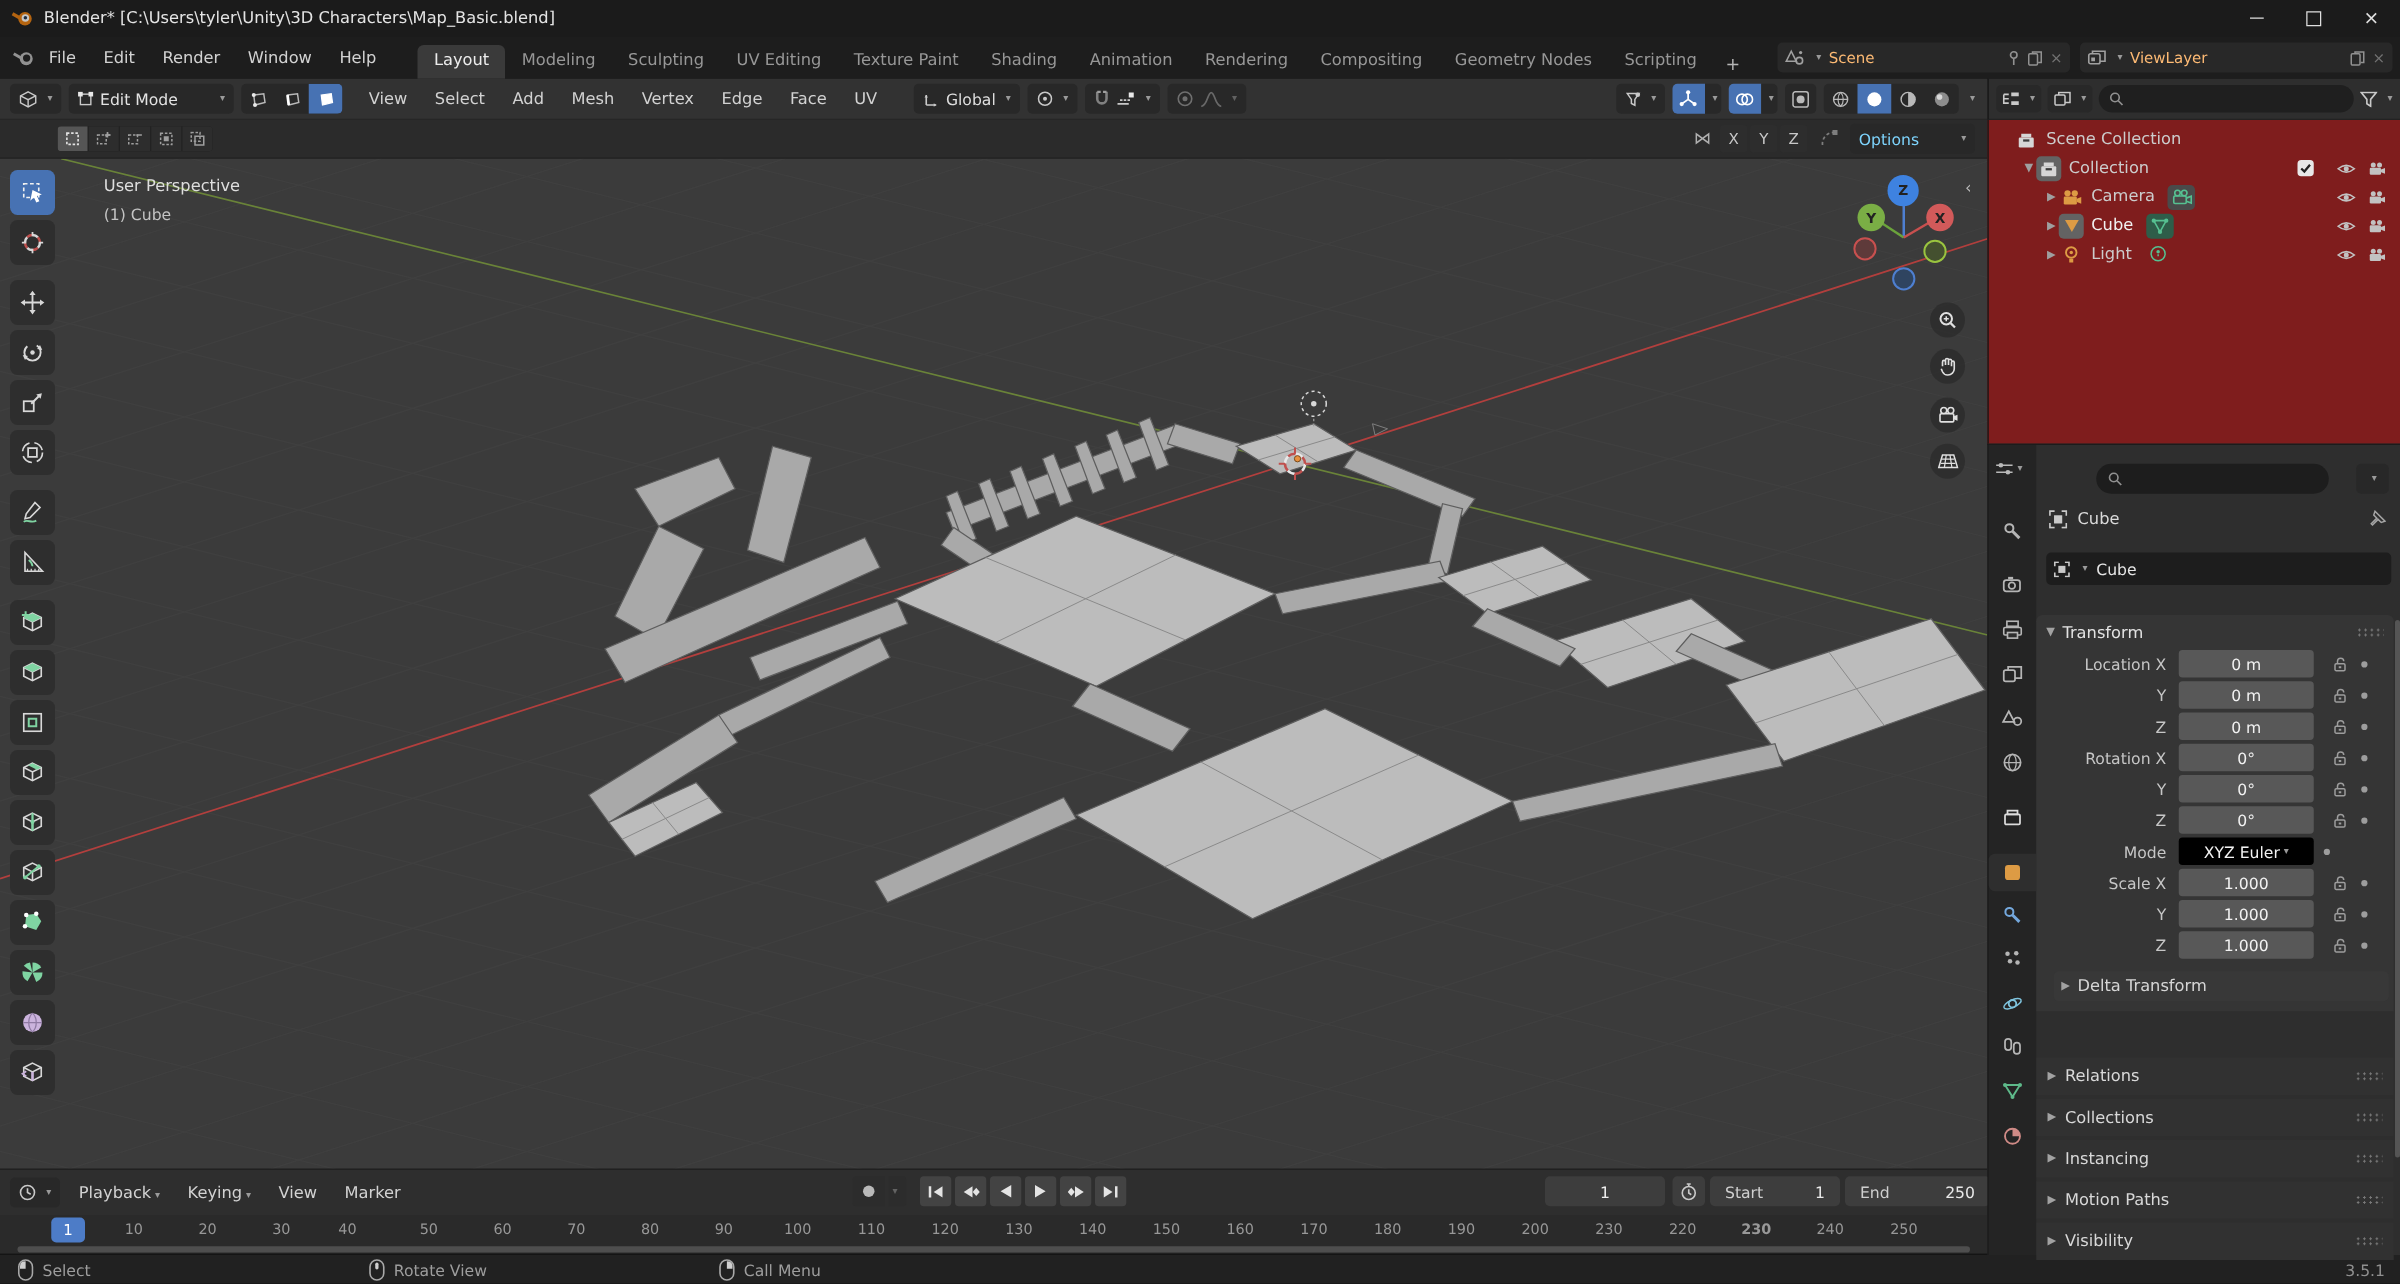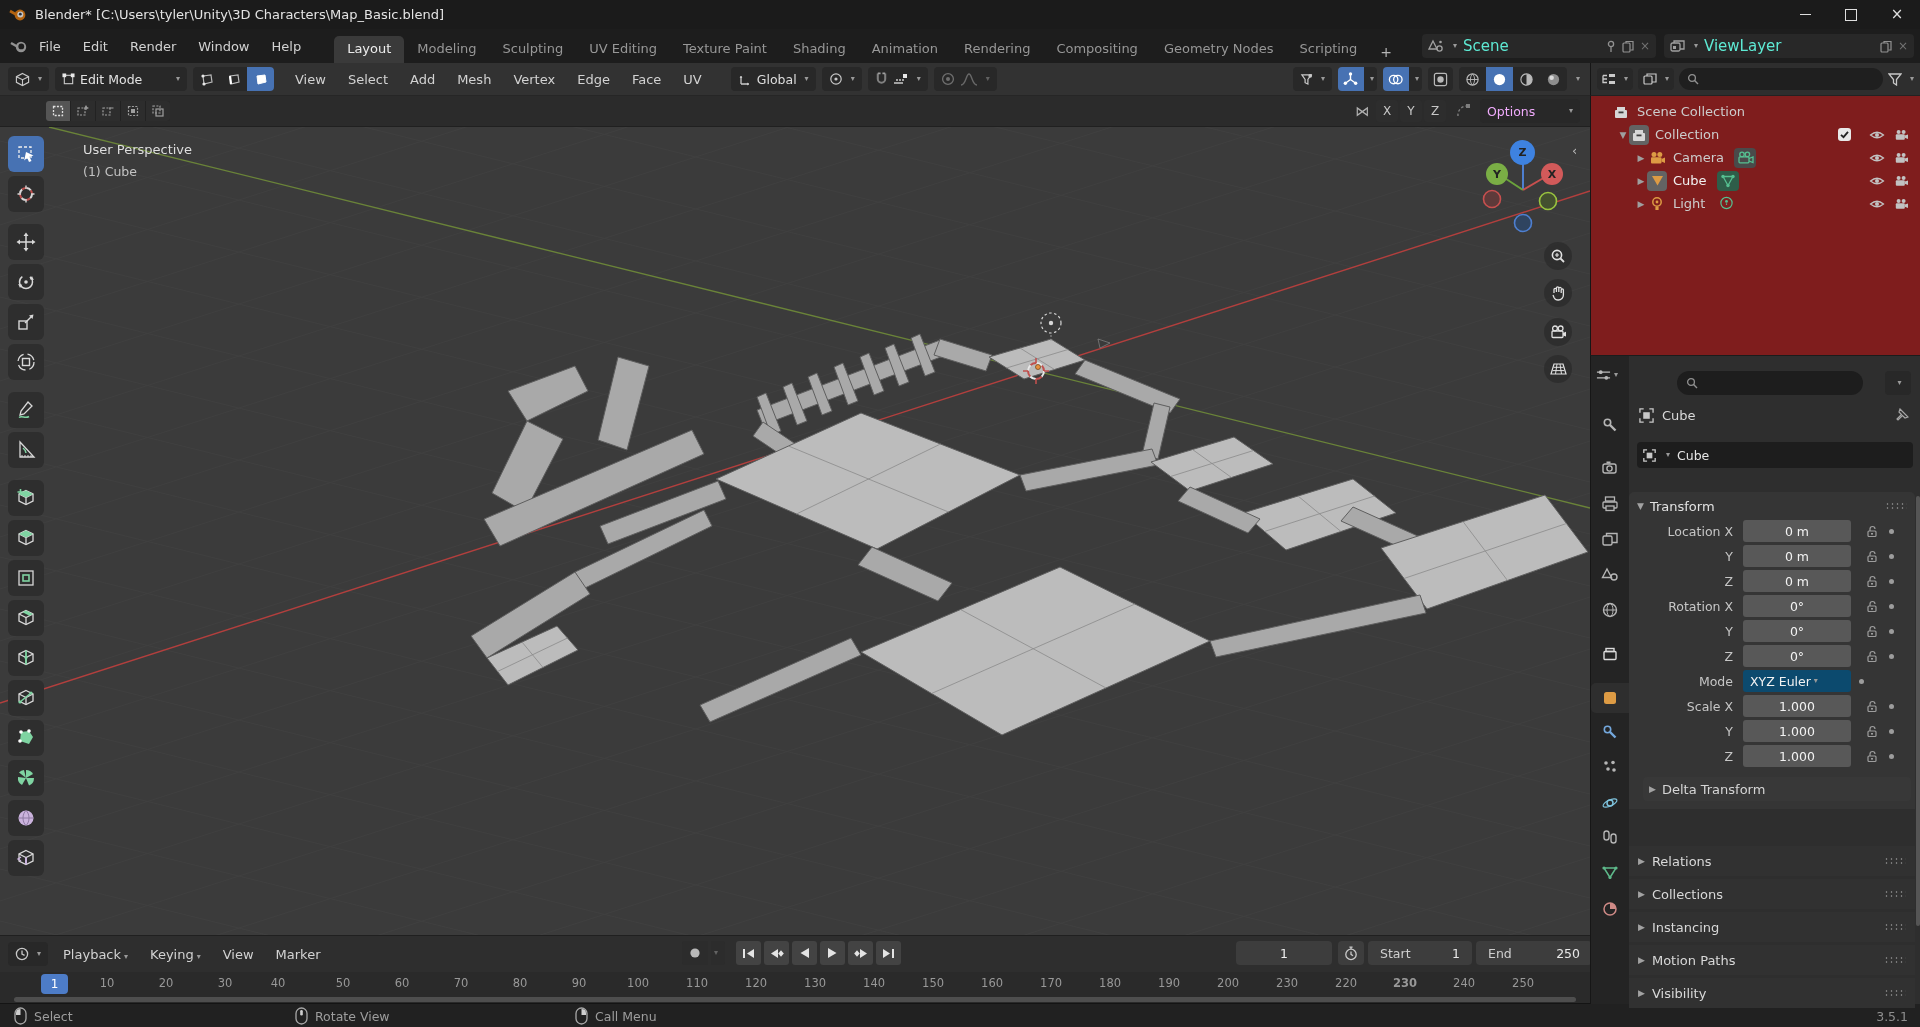--- a/index.html
+++ b/index.html
@@ -21,21 +21,21 @@
   .glyph-close{font-size:15px;line-height:1;}
 
   
   .topbar{left:0;top:29px;width:1920px;height:34px;background:#1d1d1d;border-bottom:1px solid #141414;display:flex;align-items:center;}
   .menu-item{padding:0 11px;color:#d2d2d2;font-size:13px;}
   .ws-tabs{display:flex;margin-left:22px;height:34px;align-items:flex-end;}
   .ws-tab{padding:5px 13px 7px;color:#979797;font-size:13px;border-radius:5px 5px 0 0;}
   .ws-tab.active{background:#3a3a3a;color:#ececec;}
   .ws-add{padding:3px 10px;color:#b5b5b5;font-size:14px;}
   .id-widget{background:#282828;border-radius:4px;height:24px;display:flex;align-items:center;padding:0 6px;gap:6px;}
-  .id-name{color:#5eead4;font-size:15px;flex:1;}
+  .id-name{color:#fdba74;font-size:12px;flex:1;}
   .mini-ico{opacity:.75;}
 
   
   .vp-header{left:0;top:63px;width:1590px;height:33px;background:#323232;border-bottom:1px solid #262626;display:flex;align-items:center;gap:6px;padding-left:8px;box-sizing:border-box;}
   .vp-menus{display:flex;margin-left:4px;}
   .seg{display:flex;background:#282828;border-radius:4px;overflow:hidden;}
   .seg-btn{width:27px;height:24px;display:flex;align-items:center;justify-content:center;}
   .seg-btn.active{background:#4772b3;}
   .hdr-right{margin-left:auto;display:flex;align-items:center;gap:6px;padding-right:10px;}
   .tglblue{background:#4772b3;border-radius:4px 0 0 4px;width:26px;height:24px;display:flex;align-items:center;justify-content:center;}
@@ -101,21 +101,21 @@
   .p-crumb{position:absolute;left:10px;top:52px;display:flex;align-items:center;gap:8px;color:#dadada;font-size:13px;}
   .p-pin{position:absolute;right:12px;top:52px;opacity:.8;}
   .p-name{position:absolute;left:8px;right:8px;top:86px;height:26px;background:#1d1d1d;border-radius:4px;display:flex;align-items:center;gap:7px;padding:0 6px;color:#e6e6e6;}
   .panel{position:absolute;left:0;right:6px;top:136px;background:#353535;border-radius:5px 5px 0 0;padding-bottom:6px;}
   .panel-head{height:28px;display:flex;align-items:center;gap:6px;padding:0 8px;color:#e2e2e2;font-size:13px;}
   .grip{width:22px;height:8px;margin-left:auto;background-image:radial-gradient(#8b8b8b 1px,transparent 1.2px);background-size:5px 4px;opacity:.8;}
   .trow{height:22px;margin:0 0 3px 0;display:flex;align-items:center;}
   .trow.gap{}
   .trow .lab{width:104px;text-align:right;color:#c6c6c6;font-size:12.5px;}
   .trow .field{width:108px;height:22px;background:#585858;border-radius:3px;margin-left:10px;display:flex;align-items:center;justify-content:center;color:#f2f2f2;font-size:12.5px;}
-  .trow .field.drop{background:#0c4a6e;justify-content:flex-start;padding:0 7px;box-sizing:border-box;width:108px;}
+  .trow .field.drop{background:#000000;justify-content:center;padding:0 7px;box-sizing:border-box;width:108px;}
   .trow .lock{margin-left:12px;width:18px;display:flex;justify-content:center;}
   .trow .adot{margin-left:8px;width:5px;height:5px;border-radius:50%;background:#9d9d9d;}
   .subrow{margin:10px 4px 2px 14px;height:24px;display:flex;align-items:center;gap:6px;color:#d5d5d5;background:#383838;border-radius:4px;padding-left:6px;font-size:13px;}
   .section{position:absolute;left:0;right:6px;height:30px;background:#313131;display:flex;align-items:center;gap:7px;padding:0 9px;box-sizing:border-box;color:#d8d8d8;font-size:13px;}
   .disc{color:#a2a2a2;font-size:9px;}
   .pscroll{position:absolute;right:1px;top:140px;width:4px;height:430px;background:#555;border-radius:2px;}
 </style>
 </head>
 <body>
 
@@ -427,21 +427,21 @@
           <span class="xyz-btn">Y</span>
           <span class="xyz-btn">Z</span>
         </div>
       <span style="opacity:.6;margin:0 4px;">
           <svg width="16" height="16" viewBox="0 0 16 16">
             <path d="M3 13 A9 9 0 0 1 13 3" fill="none" stroke="#b5b5b5" stroke-width="1.4" stroke-dasharray="2.5 2"></path>
             <rect x="11" y="1" width="4" height="4" fill="#b5b5b5"></rect>
           </svg>
         </span>
       <div class="pill" style="width:86px;justify-content:space-between">
-        <span style="color:#f0abfc">Options</span>
+        <span style="color:#7dd3fc">Options</span>
         <span class="chev">▾</span>
       </div>
     </div>
   </div>
 
   <div class="viewport abs">
     <svg id="vp-svg" width="1590" height="808" viewBox="0 0 1590 808">
         <g stroke="#444444" stroke-width="1" opacity="0.55">
           <line x1="0" y1="-58" x2="1590" y2="-570"></line>
           <line x1="0" y1="-6" x2="1590" y2="-518"></line>

